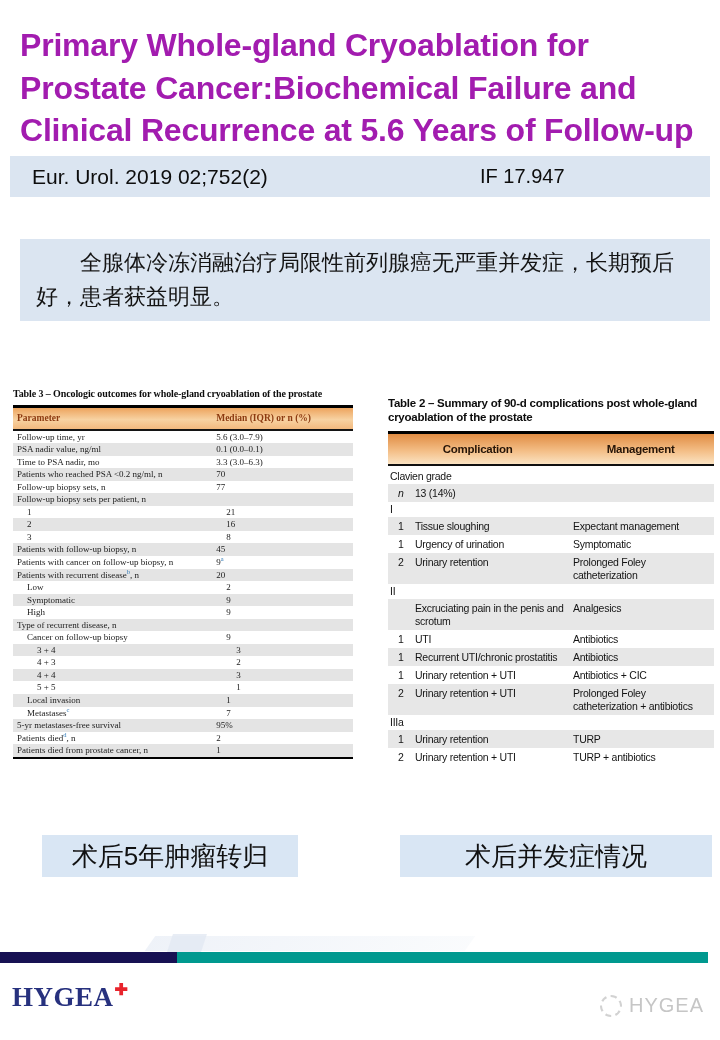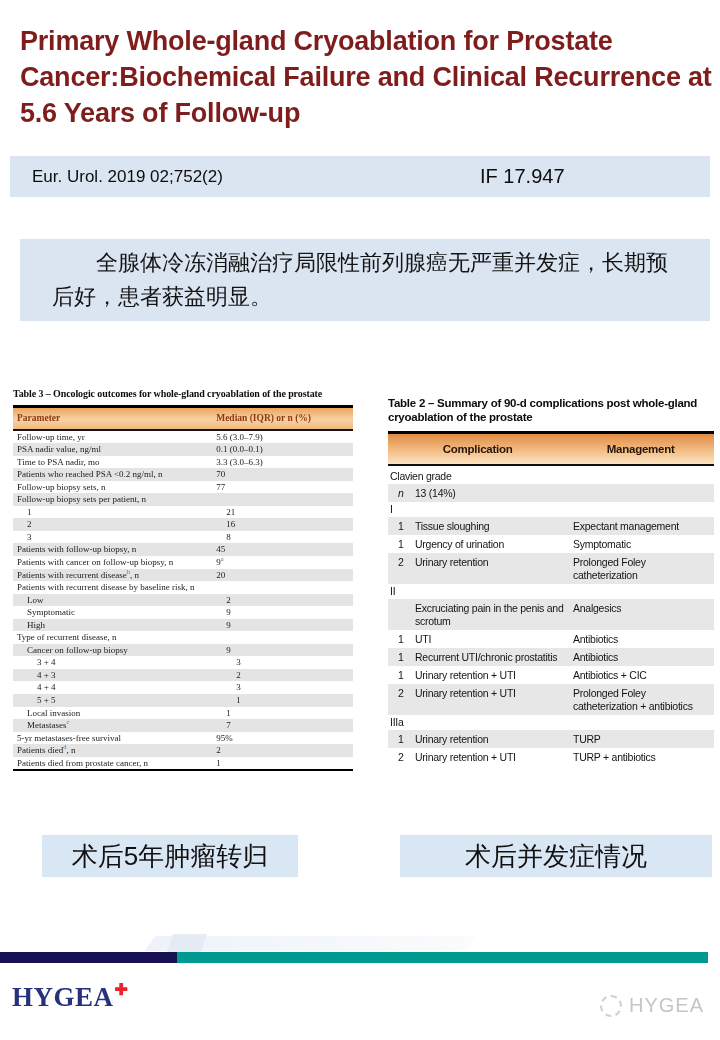--- a/index.html
+++ b/index.html
@@ -3,43 +3,43 @@
 <meta charset="utf-8">
 <style>
   html,body{margin:0;padding:0;}
   body{
     width:720px;height:1040px;position:relative;overflow:hidden;
     background:#ffffff;font-family:"Liberation Sans",sans-serif;color:#111;
   }
   
   .slide-title{
     position:absolute;left:20px;top:24px;width:692px;
-    font-size:27px;line-height:1.33;font-weight:bold;color:#7f1d1d;
+    font-size:32px;line-height:1.33;font-weight:bold;color:#a21caf;
     letter-spacing:-0.2px;
   }
   
   .citation-bar{
     position:absolute;left:10px;top:156px;width:700px;height:41px;
     background:#dbe5f1;
   }
   .citation-journal{
     position:absolute;left:22px;top:0;height:41px;line-height:41px;
-    font-size:17px;color:#0d0d0d;
+    font-size:21px;color:#0d0d0d;
   }
   .citation-if{
     position:absolute;left:470px;top:0;height:41px;line-height:41px;
     font-size:20px;color:#0d0d0d;
   }
   
   .summary-box{
     position:absolute;left:20px;top:239px;width:690px;height:82px;
     background:#dbe5f1;display:flex;align-items:center;
   }
   .summary-text{
-    margin:16px;padding:0 16px;text-indent:2em;
+    margin:0;padding:0 16px;text-indent:2em;
     font-size:22px;line-height:1.55;color:#141414;
     font-family:"Liberation Sans",sans-serif;
   }
   
   .t3{
     position:absolute;left:13px;top:388px;width:340px;
     font-family:"Liberation Serif",serif;
   }
   .t3-title{
     font-size:10px;line-height:11.5px;font-weight:bold;color:#0c0c0c;
@@ -193,24 +193,20 @@
       </div>
       <div class="t3row">
         <span class="t3lab ind0">Patients with cancer on follow-up biopsy, n</span>
         <span class="t3val">9<sup>a</sup></span>
       </div>
       <div class="t3row">
         <span class="t3lab ind0">Patients with recurrent disease<sup>b</sup>, n</span>
         <span class="t3val">20</span>
       </div>
       <div class="t3row">
-        <span class="t3lab ind0">Patients with recurrent disease by baseline risk, n</span>
-        <span class="t3val"></span>
-      </div>
-      <div class="t3row">
         <span class="t3lab ind1">Low</span>
         <span class="t3val">2</span>
       </div>
       <div class="t3row">
         <span class="t3lab ind1">Symptomatic</span>
         <span class="t3val">9</span>
       </div>
       <div class="t3row">
         <span class="t3lab ind1">High</span>
         <span class="t3val">9</span>

